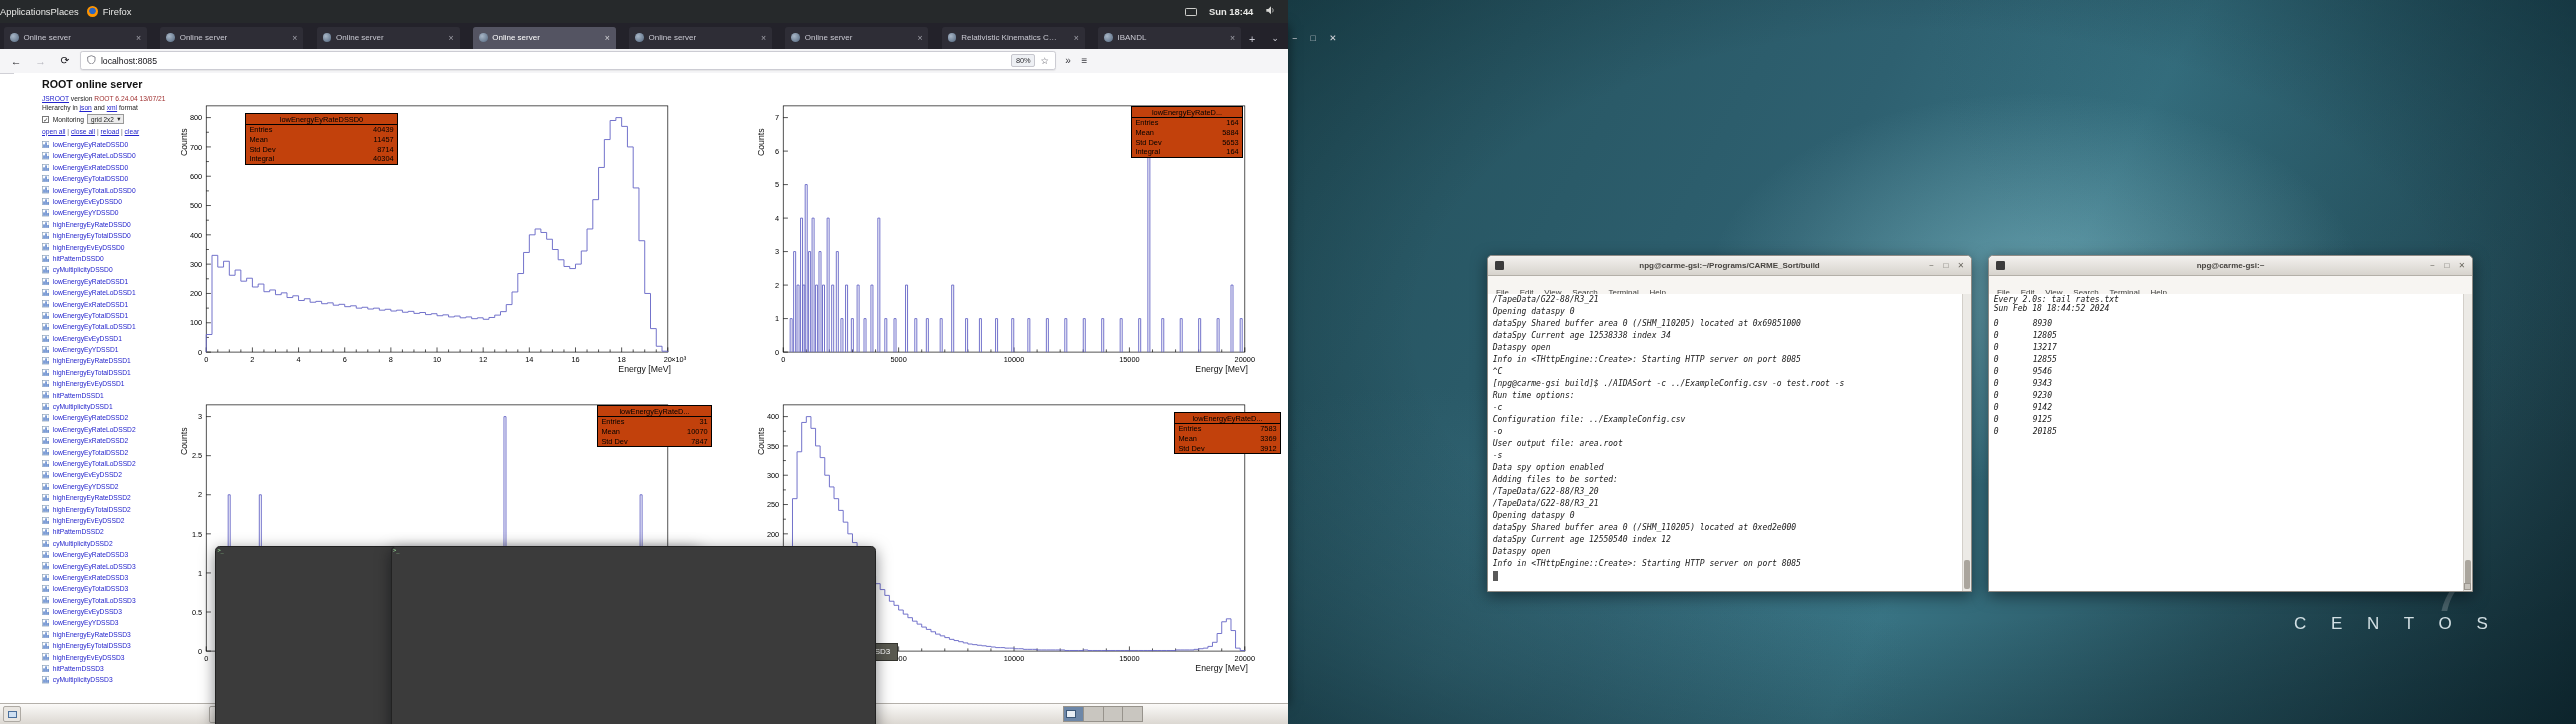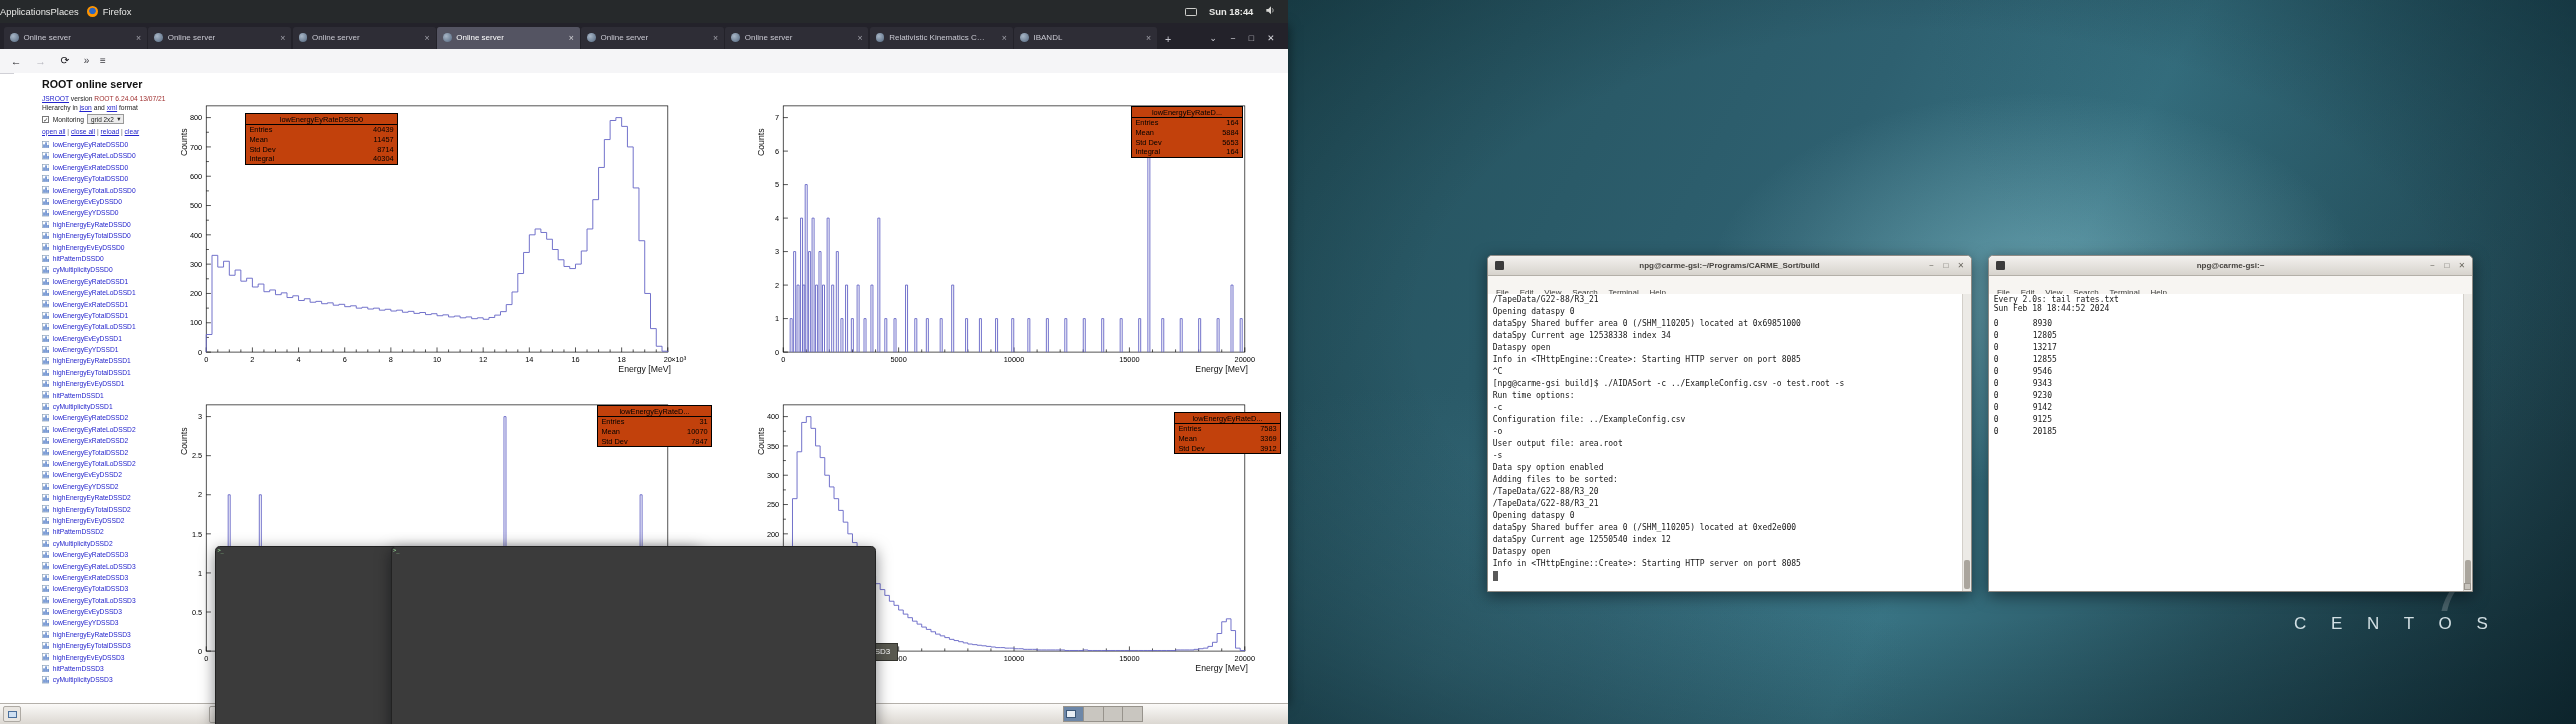--- a/index.html
+++ b/index.html
@@ -119,21 +119,21 @@
   .term-titlebar { height:20px; background:linear-gradient(#f3f1ee,#d7d3cd); border-bottom:0.7px solid #b3afa8;
     border-radius:4.7px 4.7px 0 0; display:flex; align-items:center; padding:0 6.7px; position:relative; }
   .term-mini-icon { width:9.4px; height:9.4px; background:#3b3b3b; border-radius:1.3px; z-index:1; }
   .term-title { position:absolute; left:0; right:0; text-align:center; font-size:8px; font-weight:bold;
     color:#474440; white-space:nowrap; }
   .term-btns { margin-left:auto; display:flex; gap:9.4px; z-index:1; color:#6b6861; font-size:8px; }
   .term-menubar { height:34px; background:#f7f5f2; border-bottom:0.7px solid #dcd8d2; display:flex;
     align-items:center; font-size:8px; color:#3a3a38; padding:0 2.7px; }
   .term-menu-item { padding:2px 5.4px; }
   .term-body { position:absolute; top:38px; bottom:0; left:0; right:9.4px; background:#fff;
-    font-family:"DejaVu Sans Mono",monospace; font-size:8px; color:#171717; padding:1.3px 4.7px; overflow:hidden; }
+    font-family:"DejaVu Sans Mono",monospace; font-size:8px; color:#171717; padding:1.3px 4.7px; overflow:hidden;font-style:italic; }
   .term-line { height:12px; white-space:pre; }
   .cursor { display:inline-block; width:5.4px; height:9.4px; background:#5a5a5a; vertical-align:middle; }
   .term-scroll { position:absolute; top:38px; bottom:0; right:0; width:9.4px; background:#eceae6;
     border-left:0.7px solid #d3cfc9; }
   .term-thumb { position:absolute; left:1.3px; right:1.3px; bottom:2px; height:29.5px; background:#aaa59d; border-radius:2px; }
   .watch-header { display:flex; justify-content:space-between; height:12px; white-space:pre;flex-direction:column; }
   .watch-row { height:12px; white-space:pre; }
   .col0 { display:inline-block; width:39px; }
   .grip { position:absolute; right:0.7px; bottom:0.7px; width:7.4px; height:7.4px; background:#c6c2bb; border:0.7px solid #9b968f; }
 </style>
@@ -162,21 +162,21 @@
       <svg width="10.7" height="10.7" viewBox="0 0 16 16">
           <path d="M2 6h3l4-4v12l-4-4H2z" fill="#d8d8d5"></path>
           <path d="M11 5c1.5 1.8 1.5 4.2 0 6" stroke="#d8d8d5" fill="none" stroke-width="1.2"></path>
         </svg>
     </span>
   </div>
 </div>
 
 <div class="firefox">
   <div class="tabbar">
-    <div id="tabs" style="display:flex;align-items:flex-end;">
+    <div id="tabs" style="display:flex;align-items:flex-end;gap:12px;">
         <div class="tab">
           <span class="favicon"></span>
           <span class="tab-title">Online server</span>
           <span class="tab-close">×</span>
         </div>
         <div class="tab">
           <span class="favicon"></span>
           <span class="tab-title">Online server</span>
           <span class="tab-close">×</span>
         </div>
@@ -216,20 +216,30 @@
       <span>⌄</span>
       <span>−</span>
       <span>□</span>
       <span>✕</span>
     </div>
   </div>
   <div class="navbar">
     <span class="nav-btn">←</span>
     <span class="nav-btn disabled">→</span>
     <span class="nav-btn">⟳</span>
+    <div class="urlbar">
+      <span>
+        <svg width="8.7" height="9.4" viewBox="0 0 13 14">
+            <path d="M6.5 1 12 3v4c0 3.3-2.4 5.6-5.5 6.6C3.4 12.6 1 10.3 1 7V3z" fill="none" stroke="#6b6b75" stroke-width="1.2"></path>
+          </svg>
+      </span>
+      <span>localhost:8085</span>
+      <span class="zoom-badge">80%</span>
+      <span class="star">☆</span>
+    </div>
     <div class="nav-right">
       <span>»</span>
       <span>≡</span>
     </div>
   </div>
 
   <div class="content">
     <div class="sidebar">
       <div class="page-title">ROOT online server</div>
       <div class="meta-line" id="version-line"><span class="link">JSROOT</span><span> version </span><span class="version">ROOT 6.24.04 13/07/21</span></div>

